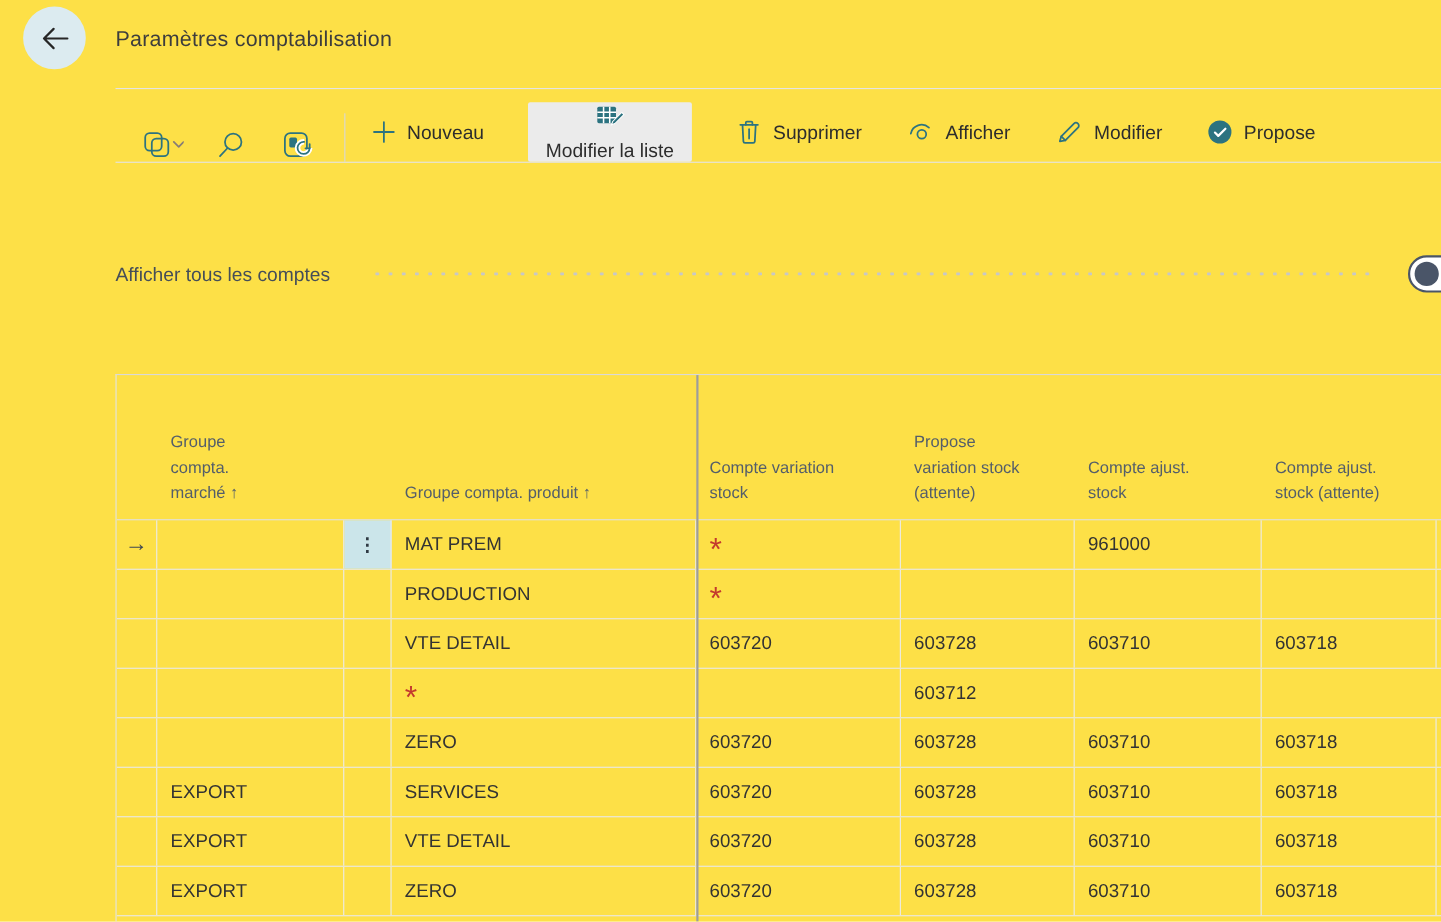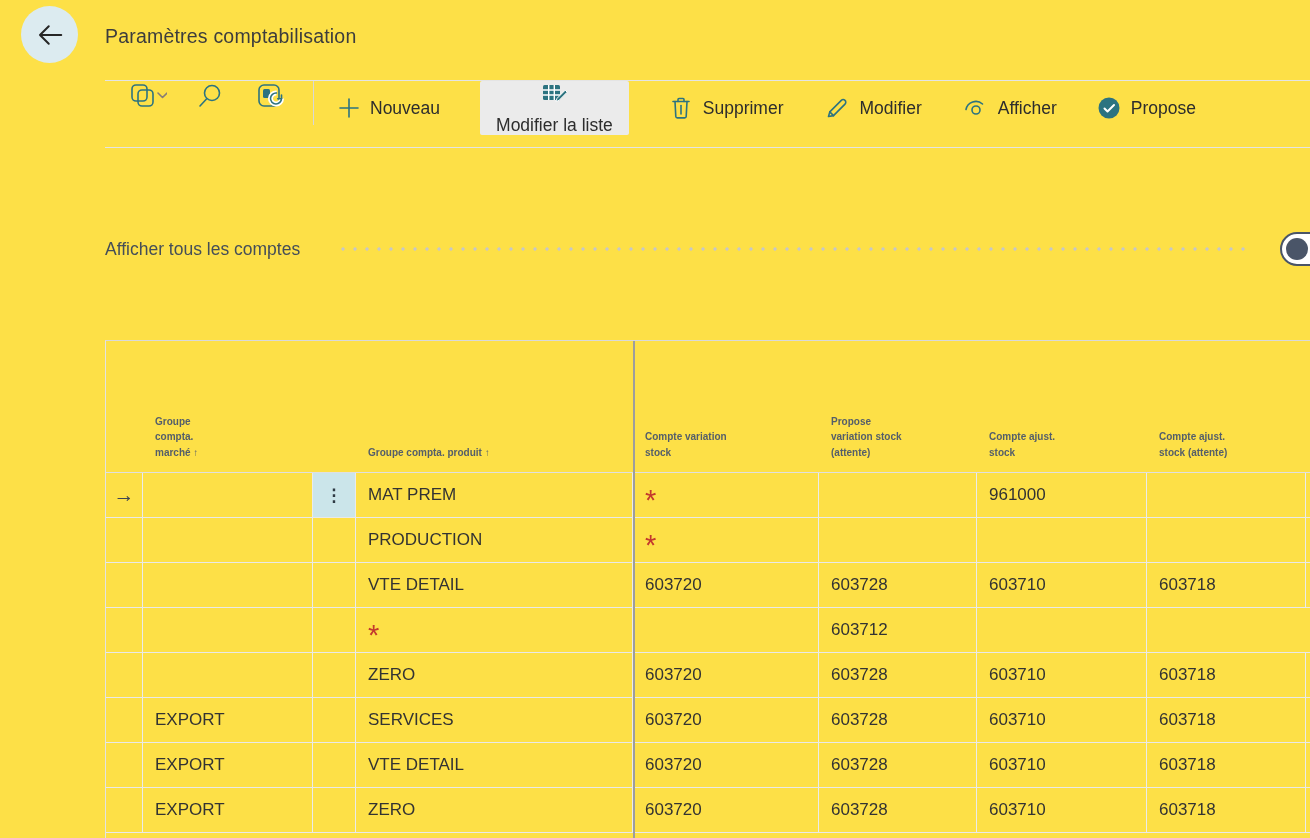--- a/index.html
+++ b/index.html
@@ -8,21 +8,21 @@
   .stage { position:relative; width:1310px; height:838px; overflow:hidden; background:#fde047; }
 
   
   .back-btn { position:absolute; left:21px; top:6px; width:57px; height:57px;
     border-radius:50%; background:#dcebf0; display:flex; align-items:center; justify-content:center; cursor:pointer; }
   .page-title { position:absolute; left:105px; top:25px; font-size:19.5px; color:#3d3d3d; letter-spacing:.2px; }
 
   
   .toolbar { position:absolute; left:105px; right:0; top:80px; height:68px;
     border-top:1px solid #e4e4e4; border-bottom:1px solid #e4e4e4;
-    display:flex; align-items:flex-start; }
+    display:flex; align-items:flex-end; }
   .tb-icons { display:flex; align-items:center; gap:30px; margin-left:22px; }
   .tb-icon { display:flex; align-items:center; cursor:pointer; }
   .tb-divider { width:1px; height:44px; background:#d8d8d8; margin:0 24px 0 28px; }
   .tb-actions { display:flex; align-items:center; gap:40px; }
   .tb-btn { display:flex; align-items:center; gap:10px; font-size:17.5px; color:#2d2d2d;
     white-space:nowrap; cursor:pointer; height:54px; }
   .tb-btn.active { background:#ebebeb; border-radius:2px; padding:0 16px;flex-direction:column; }
 
   
   .toggle-row { position:absolute; left:105px; right:0; top:226px; height:46px;
@@ -37,21 +37,21 @@
     border-radius:50%; background:#4a5568; }
 
   
   .grid { position:absolute; left:105px; top:340px; width:1262px; height:498px;
     border-top:1px solid #d9d9d9; border-left:1px solid #e3e3e3; overflow:hidden; }
   .freeze-divider { position:absolute; left:527px; top:0; bottom:0; width:2px; background:#9d9d9d; z-index:3; }
   .hdr-row, .trow { display:grid;
     grid-template-columns:37px 170px 43px 277px 186px 158px 170px 159px 1fr; }
   .hdr-row { height:132px; border-bottom:1px solid #e0e0e0; }
   .hcell { display:flex; align-items:flex-end; padding:0 10px 12px 12px;
-    font-size:10px; line-height:1.55; color:#545e6a; white-space:pre-line;font-weight:bold; }
+    font-size:15px; line-height:1.55; color:#545e6a; white-space:pre-line; }
   .trow { height:45px; border-bottom:1px solid #e9e9e9; }
   .cell { display:flex; align-items:center; padding-left:12px; font-size:17px; color:#333;
     border-right:1px solid #ebebeb; overflow:hidden; white-space:nowrap; }
   .cell.center { justify-content:center; padding-left:0; }
   .cell.filler { border-right:none; }
   .cell .req { color:#c3392e; font-size:29px; line-height:0; transform:translateY(5px); }
   .cell .row-arrow { font-size:21px; color:#3f4752; }
   .cell.active-cell { background:#cbe5ea; }
   .dots { font-size:17px; font-weight:bold; color:#2f3a44; letter-spacing:0; line-height:1; }
 
@@ -128,35 +128,35 @@
             <path d="M6 6.5 l0.8 15 a1.5 1.5 0 0 0 1.5 1.4 h7.4 a1.5 1.5 0 0 0 1.5-1.4 l0.8-15" class="teal-stroke"></path>
             <path d="M12 10.5 V19" class="teal-stroke"></path>
           </svg>
         </span>
         <span>Supprimer</span>
       </div>
 
       <div class="tb-btn">
         <span>
           <svg width="26" height="26" viewBox="0 0 26 26">
+            <path d="M4 14.5 a10 10 0 0 1 16.5-5.5" class="teal-stroke"></path>
+            <circle cx="14" cy="15" r="4" class="teal-stroke"></circle>
+          </svg>
+        </span>
+        <span>Afficher</span>
+      </div>
+
+      <div class="tb-btn">
+        <span>
+          <svg width="26" height="26" viewBox="0 0 26 26">
             <path d="M4.5 21.5 l1.3-4.6 L17.3 5.4 a2.6 2.6 0 0 1 3.7 3.7 L9.5 20.6 Z" class="teal-stroke"></path>
             <path d="M5.8 16.9 l3.7 3.7" class="teal-stroke"></path>
           </svg>
         </span>
         <span>Modifier</span>
-      </div>
-
-      <div class="tb-btn">
-        <span>
-          <svg width="26" height="26" viewBox="0 0 26 26">
-            <path d="M4 14.5 a10 10 0 0 1 16.5-5.5" class="teal-stroke"></path>
-            <circle cx="14" cy="15" r="4" class="teal-stroke"></circle>
-          </svg>
-        </span>
-        <span>Afficher</span>
       </div>
 
       <div class="tb-btn">
         <span>
           <svg width="24" height="24" viewBox="0 0 24 24">
             <circle cx="12" cy="12" r="10.5" fill="#2c7380"></circle>
             <path d="M7.5 12.5 l3 3 L17 9" stroke="#fff" stroke-width="2" fill="none" stroke-linecap="round" stroke-linejoin="round"></path>
           </svg>
         </span>
         <span>Propose</span>

